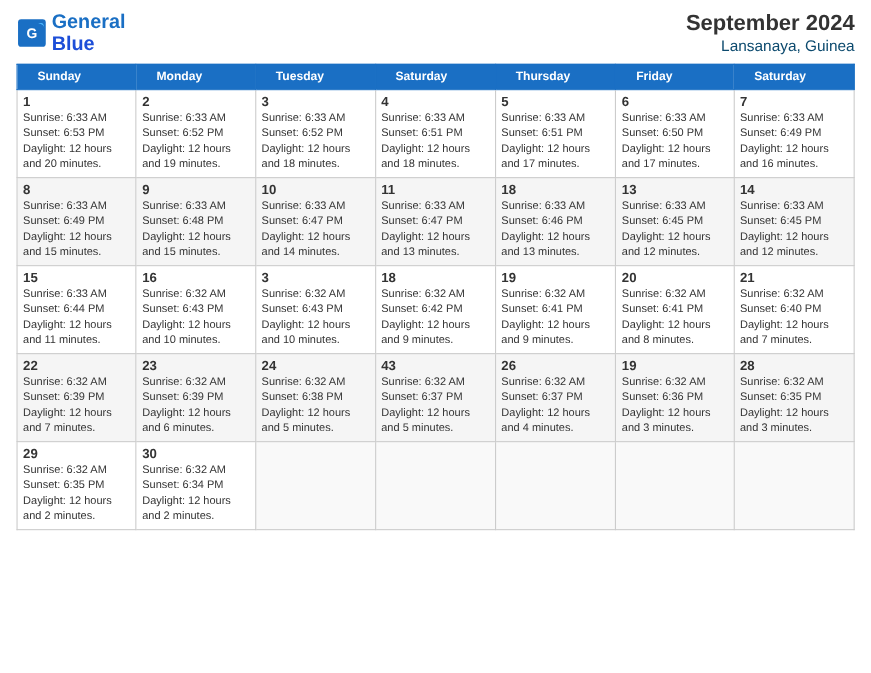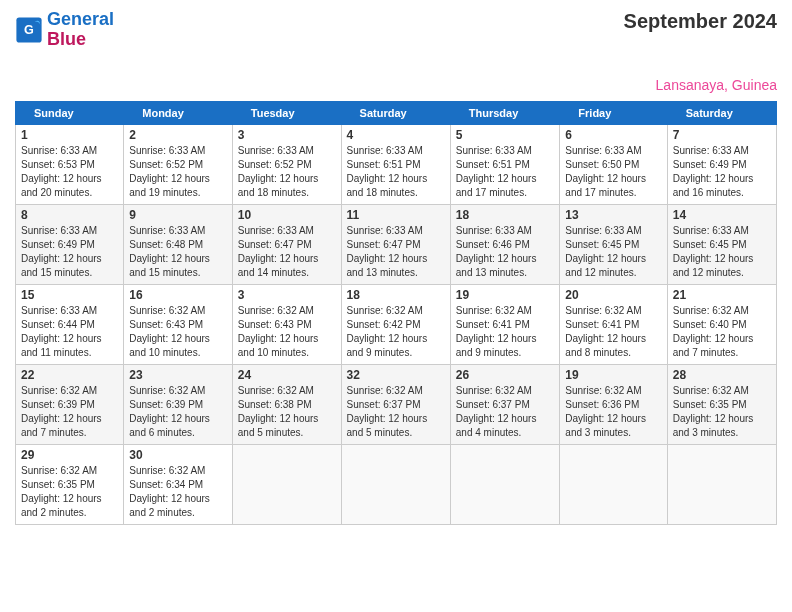--- a/index.html
+++ b/index.html
@@ -43,22 +43,21 @@
     .title-area {
       text-align: right;
     }
     .month-title {
       font-size: 20px;
       font-weight: bold;
       color: #333;
     }
     .location {
       font-size: 14px;
-      color: #ec4899;
-      margin-top: 44px;
+      color: #0c4a6e;
     }
     table {
       width: 100%;
       border-collapse: collapse;
       font-size: 9.5px;
     }
     thead tr th {
       background: #1a6fc4;
       color: #fff;
       text-align: left;
@@ -100,21 +99,21 @@
 <div class="page">
   <div class="header">
     <div class="logo">
       <svg class="logo-icon" viewBox="0 0 40 40">
         <rect x="2" y="2" width="36" height="36" rx="4" fill="#1a6fc4"></rect>
         <text x="20" y="26" text-anchor="middle" fill="white" font-size="18" font-weight="bold" font-family="Arial">G</text>
         <path d="M28 8 Q36 4 36 14 Q36 8 28 8Z" fill="#4db8ff"></path>
       </svg>
       <div class="logo-text">
         <div><span>General</span></div>
-        <div><span style="color:#be185d;">Blue</span></div>
+        <div><span style="color:#1d4ed8;">Blue</span></div>
       </div>
     </div>
     <div class="title-area">
       <div class="month-title">September 2024</div>
       <div class="location">Lansanaya, Guinea</div>
     </div>
   </div>
 
   <table>
     <thead>
@@ -226,21 +225,21 @@
           </td>
           <td>
             <span class="day-num">23</span>
             <div class="day-info">Sunrise: 6:32 AM<br>Sunset: 6:39 PM<br>Daylight: 12 hours<br>and 6 minutes.</div>
           </td>
           <td>
             <span class="day-num">24</span>
             <div class="day-info">Sunrise: 6:32 AM<br>Sunset: 6:38 PM<br>Daylight: 12 hours<br>and 5 minutes.</div>
           </td>
           <td>
-            <span class="day-num">32</span>
+            <span class="day-num">43</span>
             <div class="day-info">Sunrise: 6:32 AM<br>Sunset: 6:37 PM<br>Daylight: 12 hours<br>and 5 minutes.</div>
           </td>
           <td>
             <span class="day-num">26</span>
             <div class="day-info">Sunrise: 6:32 AM<br>Sunset: 6:37 PM<br>Daylight: 12 hours<br>and 4 minutes.</div>
           </td>
           <td>
             <span class="day-num">19</span>
             <div class="day-info">Sunrise: 6:32 AM<br>Sunset: 6:36 PM<br>Daylight: 12 hours<br>and 3 minutes.</div>
           </td>

